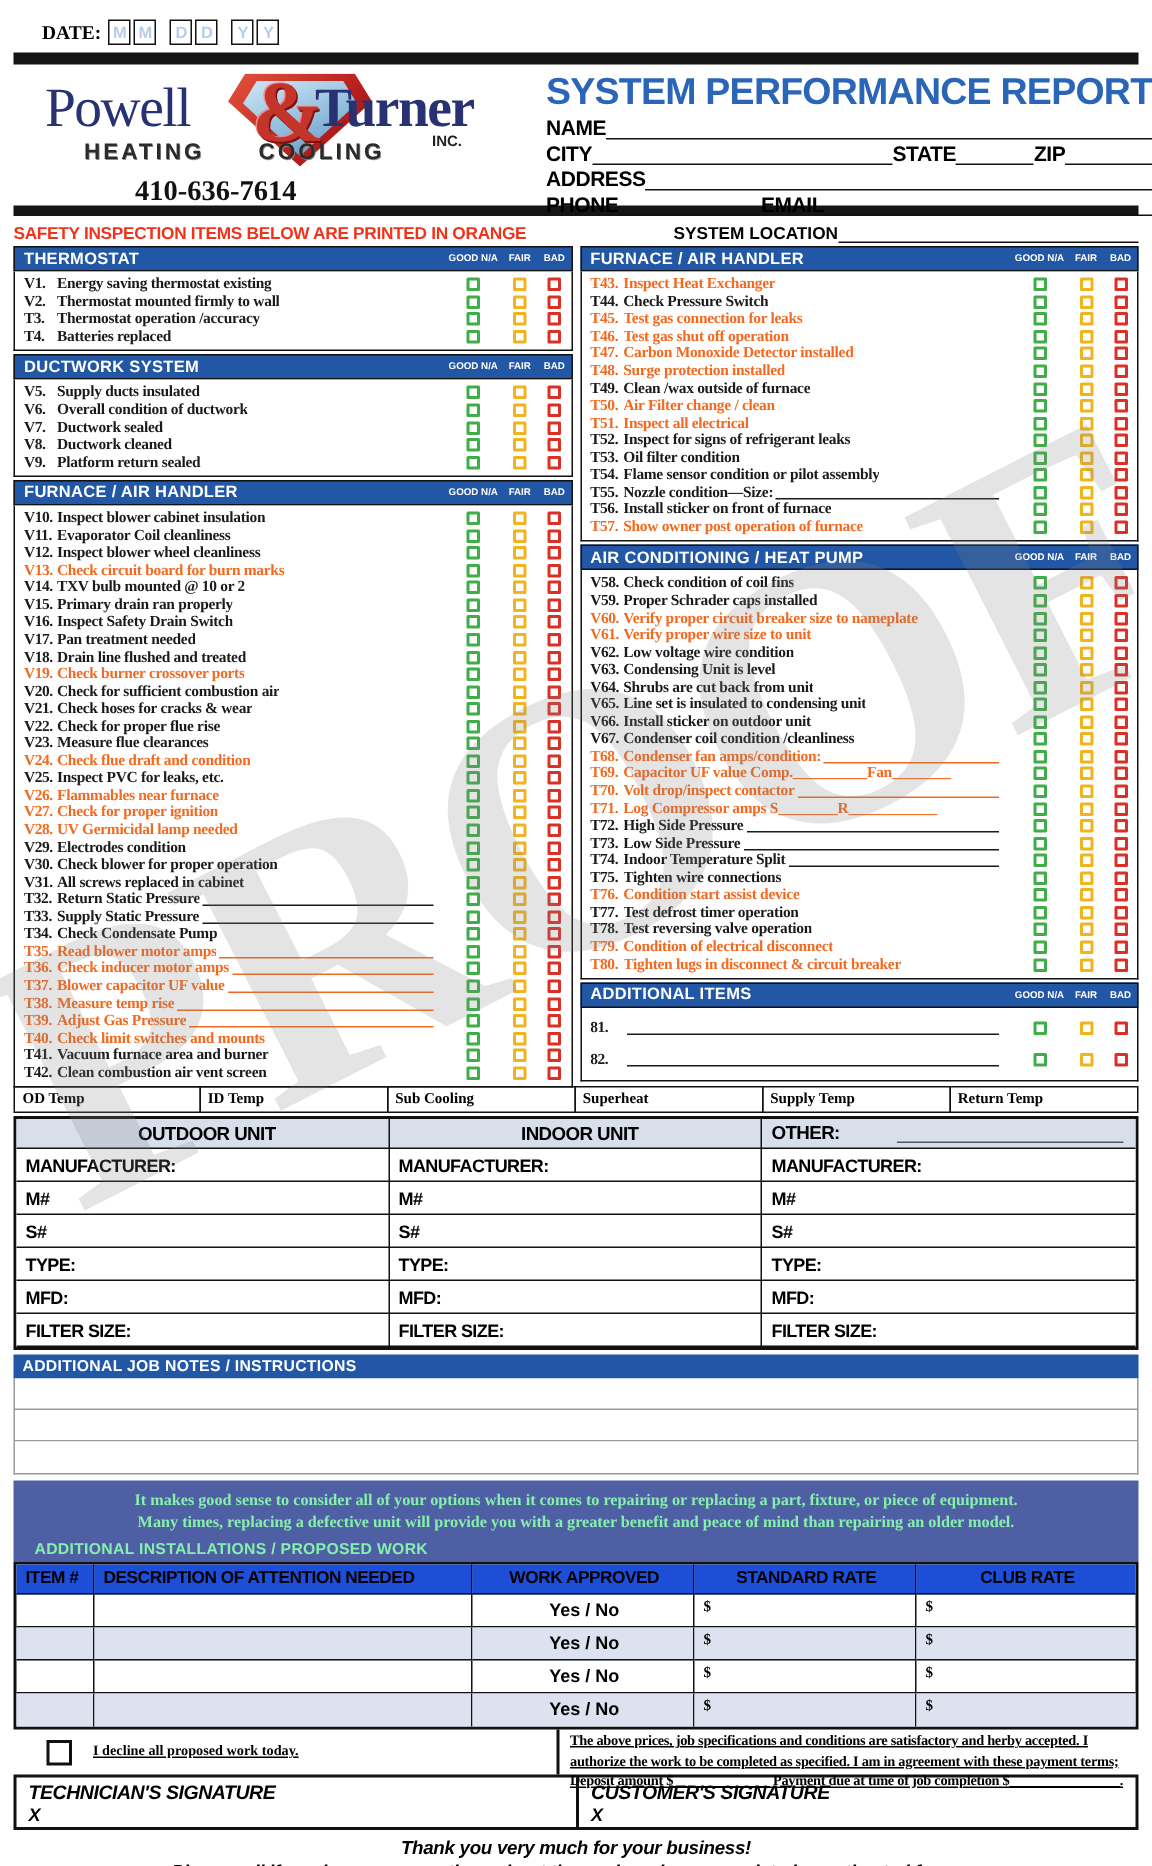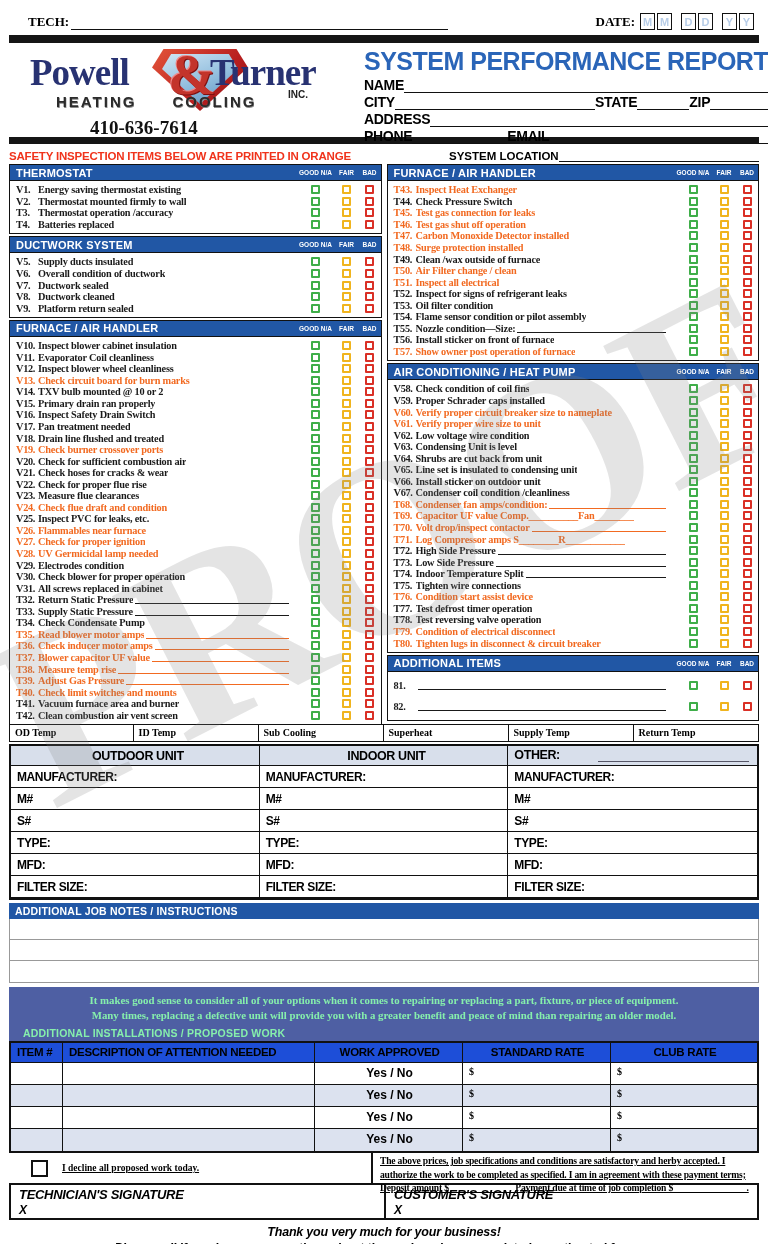--- a/index.html
+++ b/index.html
@@ -24,21 +24,21 @@
   .head { display:flex; padding:4px 12px 0 12px; height:92px; }
   .logo-block { width:390px; position:relative; }
   .logo-art { position:relative; width:330px; height:64px; margin:2px 0 0 18px; }
   .diamond { position:absolute; left:122px; top:0px; width:96px; height:62px;
     background:linear-gradient(135deg,#e3543a,#b81f1f 60%,#8e1414);
     clip-path:polygon(50% 100%, 0 30%, 12% 0, 88% 0, 100% 30%); }
   .diamond-in { position:absolute; left:132px; top:5px; width:76px; height:50px;
     background:linear-gradient(160deg,#cfe6f5,#8fbcdc 55%,#5b92c0);
     clip-path:polygon(50% 100%, 0 30%, 12% 0, 88% 0, 100% 30%); }
   .amp { position:absolute; left:138px; top:-8px; font-family:"Liberation Serif",serif; font-weight:bold; font-size:58px; color:#c3342b; text-shadow:1px 1px 0 #7e1010, -1px -1px 0 #e88; z-index:3; }
-  .logo-powell { position:absolute; left:0px; top:2px; font-family:"Liberation Serif",serif; font-weight:bold; font-size:37px; color:#283272; z-index:2; letter-spacing:-1px; }
+  .logo-powell { position:absolute; left:0px; top:2px; font-family:"Liberation Serif",serif; font-weight:normal; font-size:37px; color:#283272; z-index:2; letter-spacing:-1px; }
   .logo-turner { position:absolute; left:180px; top:2px; font-family:"Liberation Serif",serif; font-weight:bold; font-size:37px; color:#283272; z-index:2; letter-spacing:-1px; }
   .logo-sub { position:absolute; top:44px; left:26px; width:290px; display:flex; gap:36px; z-index:4; }
   .logo-sub span { font-weight:bold; font-size:15px; color:#2b2b2b; letter-spacing:2px; text-shadow:0.5px 0.5px 0 #888; }
   .logo-inc { position:absolute; left:258px; top:40px; font-weight:bold; font-size:10px; color:#222; z-index:4; }
   .logo-phone { position:absolute; left:60px; top:68px; font-family:"Liberation Serif",serif; font-weight:bold; font-size:19px; color:#111; }
   .report-block { flex:1; padding:0 4px 0 4px; }
   .report-title { color:#2a65b8; font-weight:bold; font-size:25px; letter-spacing:-0.5px; white-space:nowrap; }
   .fline { display:flex; align-items:flex-end; height:16px; margin-top:1px; }
   .fline .flabel { font-weight:bold; font-size:14px; letter-spacing:-0.3px; }
   .fline .ful { border-bottom:1.5px solid #111; height:12px; }
@@ -131,24 +131,20 @@
 
   
   .watermark { position:absolute; left:-40px; top:400px; width:860px; text-align:center; font-family:"Liberation Serif",serif; font-weight:bold; font-size:250px; color:rgba(130,130,130,0.22); transform:rotate(-27deg); letter-spacing:-6px; z-index:5; pointer-events:none; }
 </style>
 </head>
 <body>
 
 <div class="page">
 
   <div class="tech-row">
-    <div class="tech-left">
-      <span class="tech-label">TECH:</span>
-      <span class="tech-line"></span>
-    </div>
     <div class="date-right">
       <span class="date-label">DATE:</span>
       <div class="date-boxes" id="date-boxes">
           <span class="date-box">M</span>
           <span class="date-box">M</span>
           <span class="date-gap"></span>
           <span class="date-box">D</span>
           <span class="date-box">D</span>
           <span class="date-gap"></span>
           <span class="date-box">Y</span>

